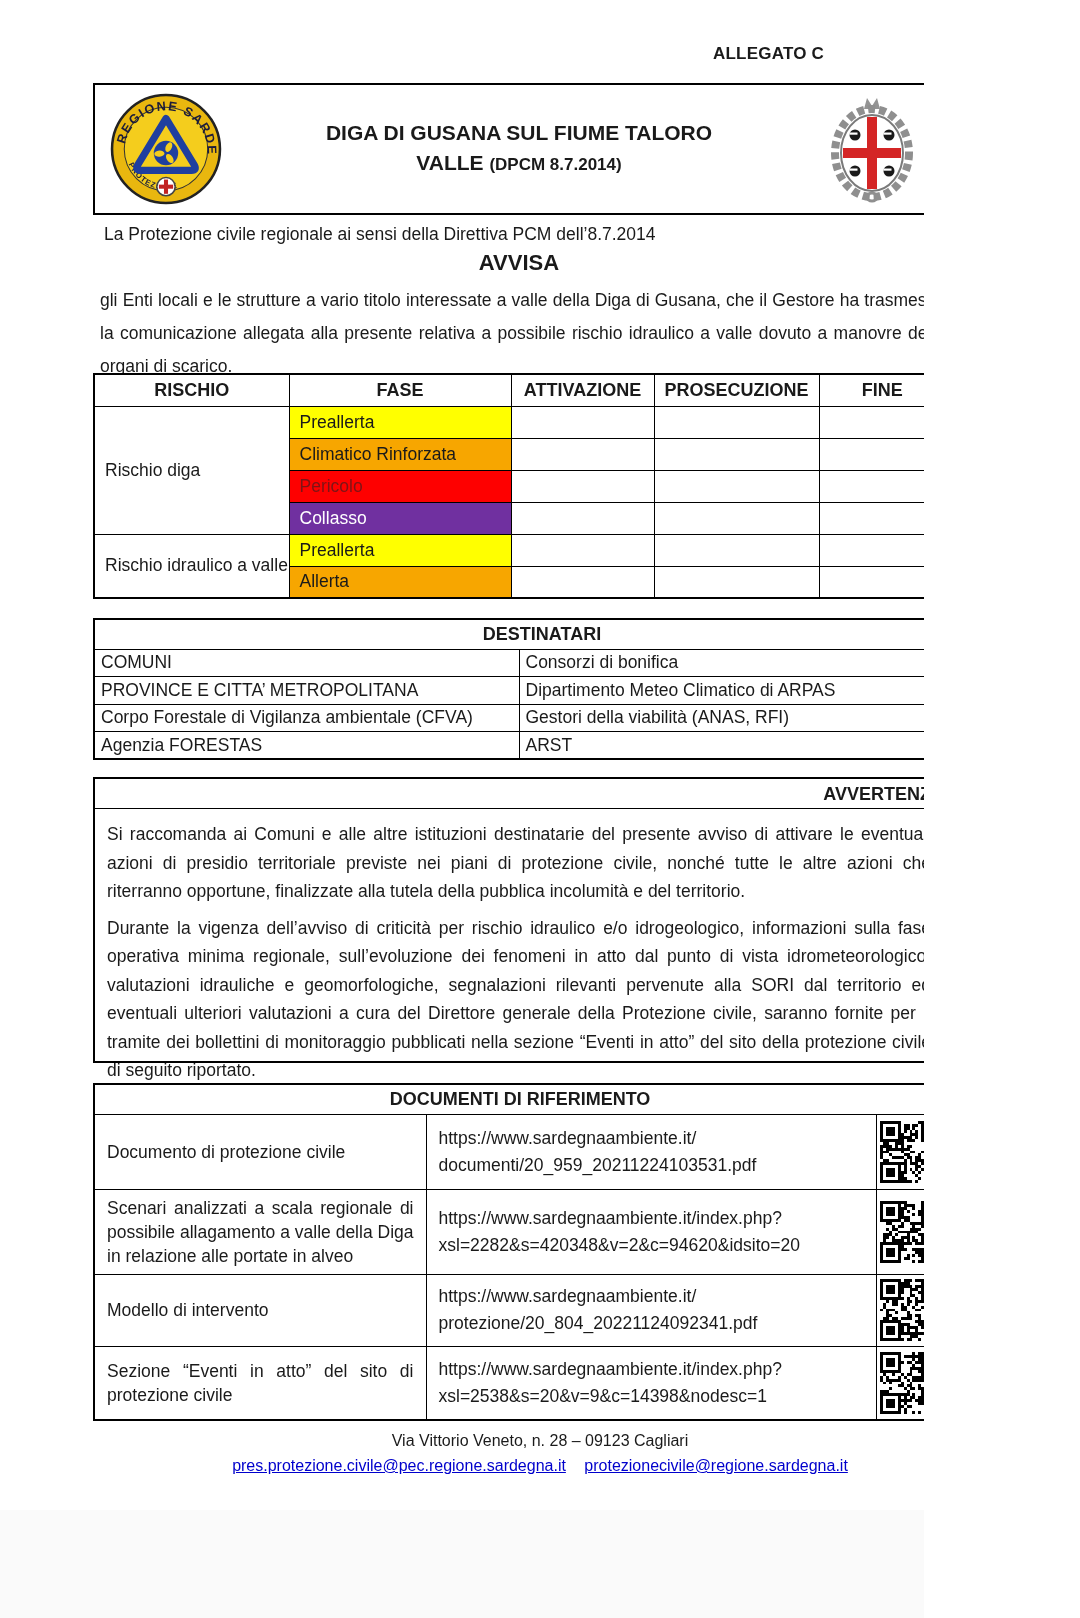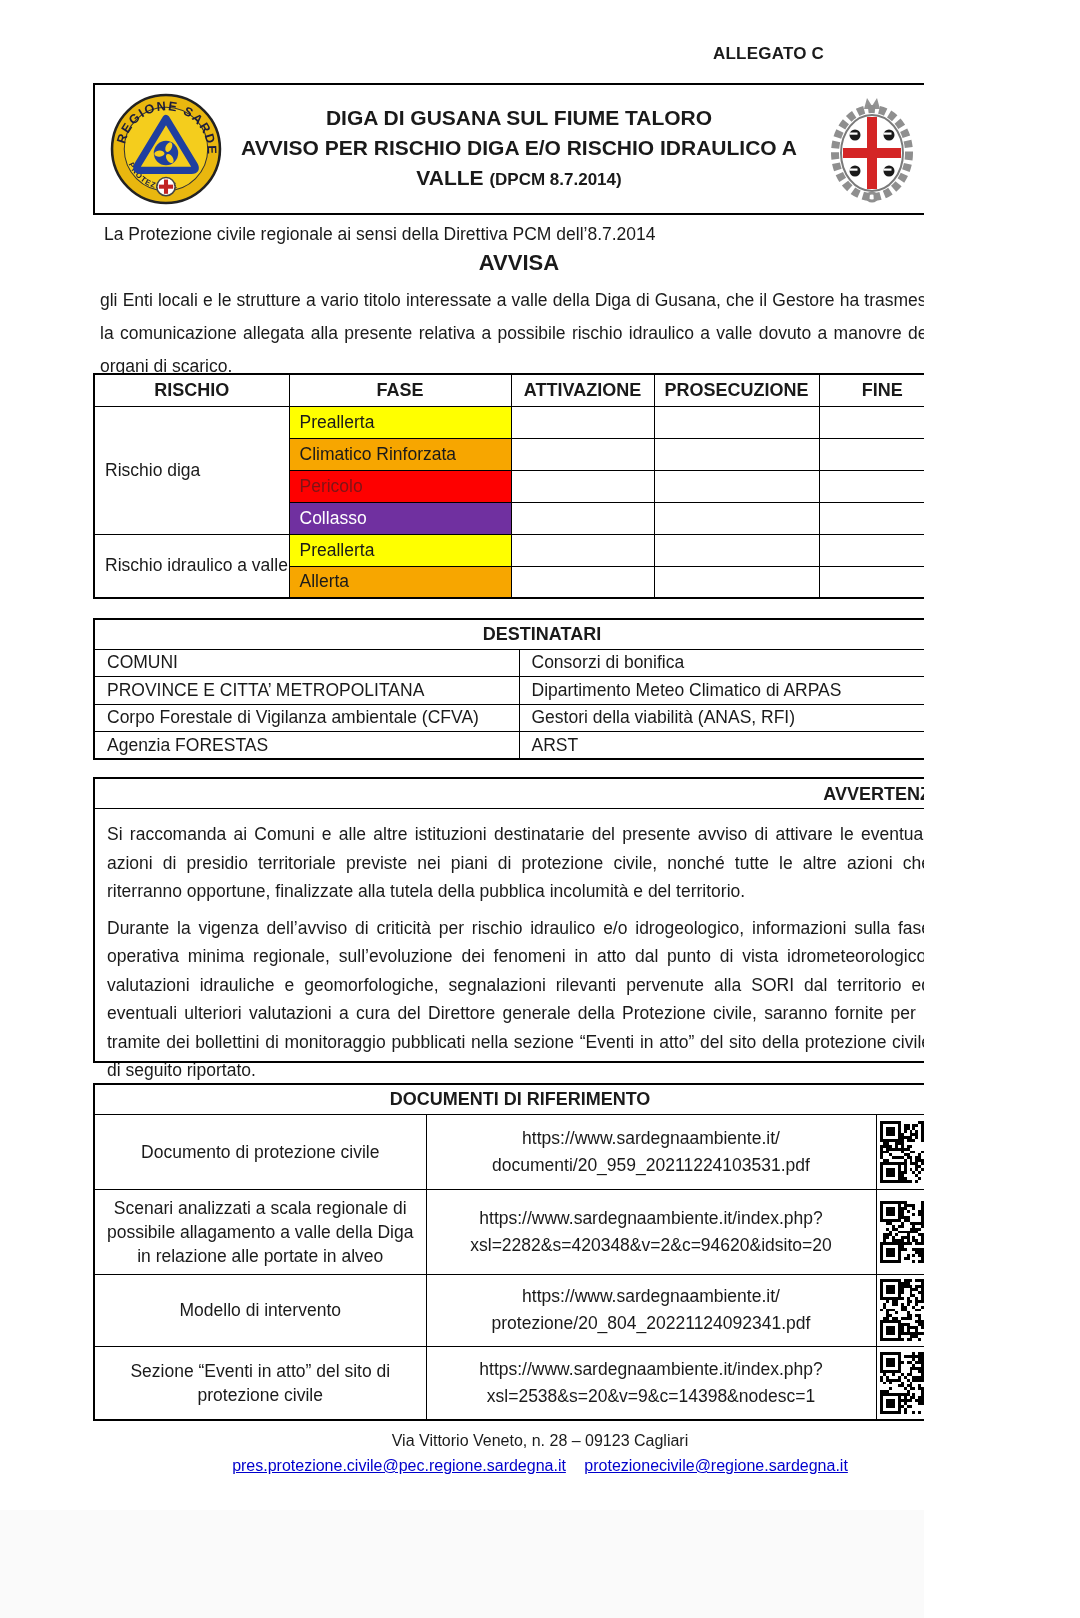--- a/index.html
+++ b/index.html
@@ -27,33 +27,33 @@
   
   .risk-table { position:absolute; left:93px; top:373px; width:852px; }
   .risk-table th { height:32px; font-size:18px; text-align:center; font-weight:bold; }
   .risk-table td { height:32px; padding:0 10px; }
   .risk-table td.phase { font-weight:normal; }
   .risk-table td.empty { background:#fff; }
 
   
   .dest-table { position:absolute; left:93px; top:618px; width:852px; }
   .dest-table th { height:30px; font-size:18px; text-align:center;padding-left:44px; }
-  .dest-table td { height:27.5px; padding:0 12px;margin-left:24px; }
+  .dest-table td { height:27.5px; padding:0 6px;margin-left:24px; }
 
   
   .avv-box { position:absolute; left:93px; top:777px; width:852px; height:286px; border:2.5px solid #000; background:#fff; }
   .avv-title { height:30px; border-bottom:1.5px solid #000; text-align:right; font-weight:bold; font-size:18px; line-height:30px; }
   .avv-body { padding:11px 12px 0 12px; }
   .avv-body p { font-size:17.5px; line-height:28.5px; text-align:justify; }
   .avv-body p + p { margin-top:8px; }
 
   
   .doc-table { position:absolute; left:93px; top:1083px; width:852px; }
   .doc-table th { height:30px; font-size:18px; text-align:center;margin-top:19px; }
-  .doc-table td { white-space:normal; vertical-align:middle;text-align:center; }
+  .doc-table td { white-space:normal; vertical-align:middle; }
   .doc-label { padding:6px 12px; text-align:justify; line-height:24px; }
   .doc-url { padding:6px 12px; line-height:27px; word-break:break-all; }
   .doc-qr { text-align:center; vertical-align:middle; }
   .doc-qr svg { display:block; margin:4px auto; }
 
   .footer-address { position:absolute; left:0; top:1432px; width:1080px; text-align:center; font-size:16px; }
   .footer-links { position:absolute; left:0; top:1457px; width:1080px; text-align:center; font-size:16px; }
   .footer-links a { color:#0000cc; text-decoration:underline; }
   .footer-links a + a { margin-left:14px; }
 
@@ -88,21 +88,20 @@
           <ellipse cx="55" cy="52.5" rx="3" ry="5" transform="rotate(145 55 59)"></ellipse>
           <ellipse cx="55" cy="52.5" rx="3" ry="5" transform="rotate(265 55 59)"></ellipse>
         </g>
         <circle cx="55" cy="92" r="9" fill="#fff" stroke="#444" stroke-width="1.5"></circle>
         <rect x="53" y="85" width="4" height="14" fill="#c22222"></rect>
         <rect x="48" y="90" width="14" height="4" fill="#c22222"></rect>
       </svg>
     </div>
     <div class="header-title">
       <div>DIGA DI GUSANA SUL FIUME TALORO</div>
-      <div>AVVISO PER RISCHIO DIGA E/O RISCHIO IDRAULICO A</div>
       <div><span>VALLE</span> <span class="paren">(DPCM 8.7.2014)</span></div>
     </div>
     <div class="logo-cell">
       <svg width="100" height="112" viewBox="0 0 100 112">
         <path d="M42,16 L45,5 L50,13 L55,5 L58,16 Z" fill="#949494"></path>
         <ellipse cx="50" cy="60" rx="37" ry="44" fill="none" stroke="#8f8f8f" stroke-width="8" stroke-dasharray="7 4"></ellipse>
         <ellipse cx="50" cy="60" rx="31" ry="38" fill="#ffffff" stroke="#7a7a7a" stroke-width="2"></ellipse>
         <rect x="45" y="24" width="10" height="72" fill="#d42525"></rect>
         <rect x="21" y="55" width="58" height="10" fill="#d42525"></rect>
         <g fill="#1a1a1a">

